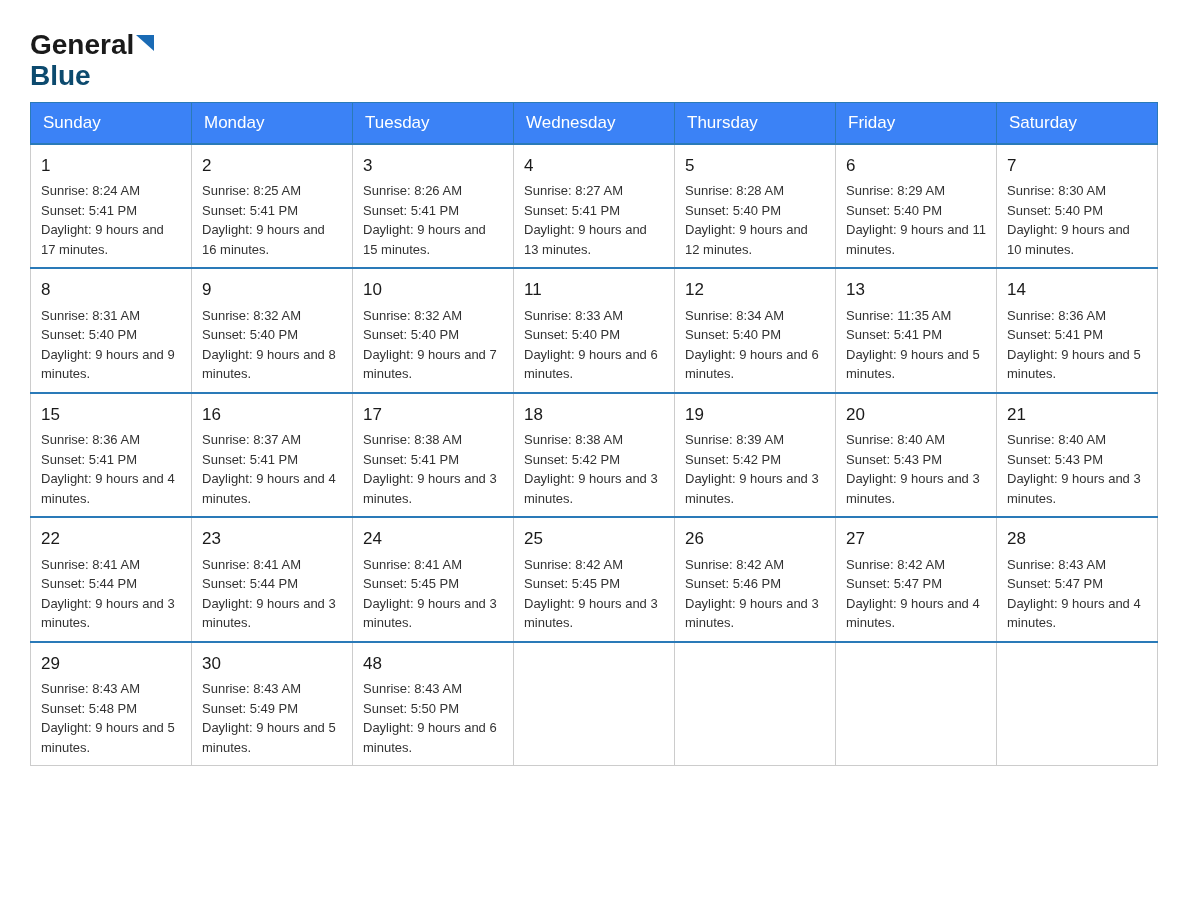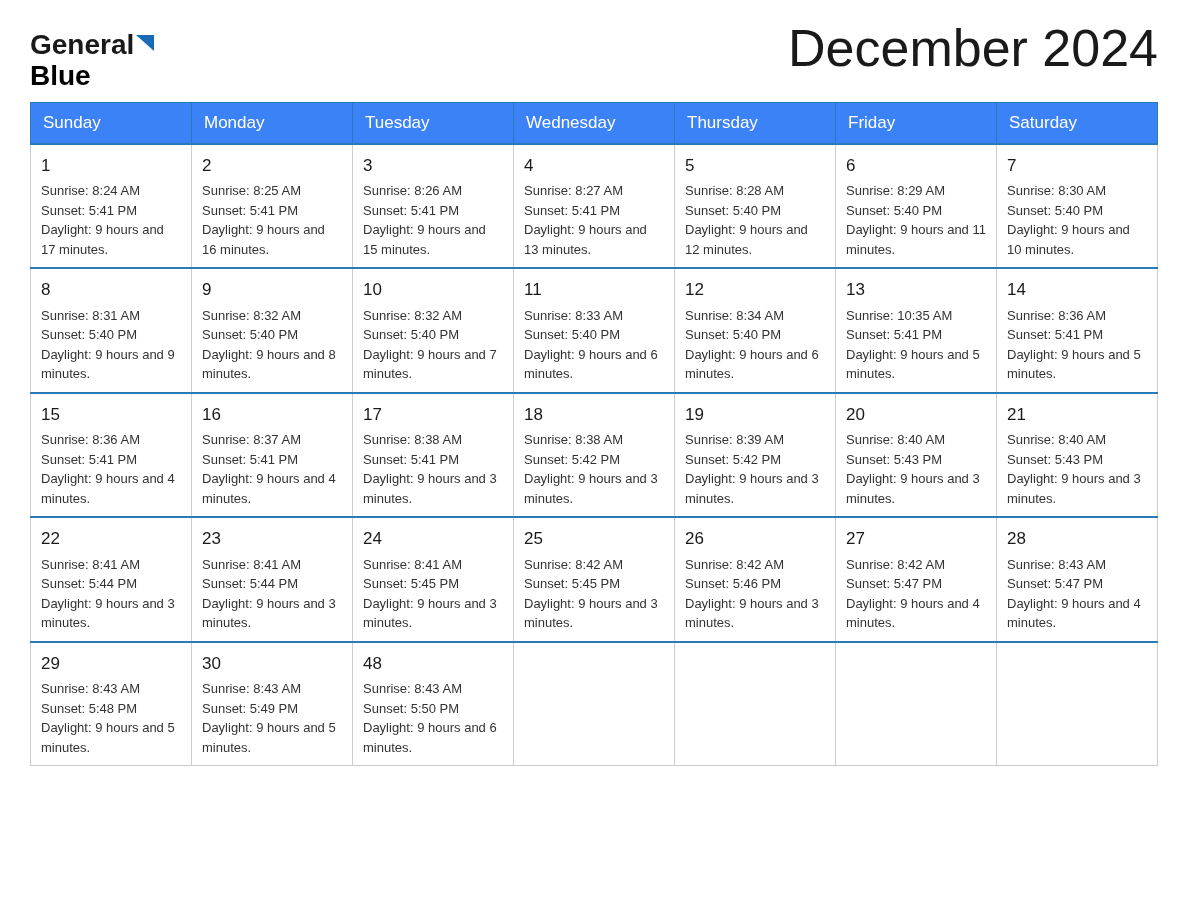--- a/index.html
+++ b/index.html
@@ -22,21 +22,21 @@
       margin-top: 10px;
     }
     .logo-text-general {
       font-size: 28px;
       font-weight: bold;
       color: #1a1a1a;
     }
     .logo-text-blue {
       font-size: 28px;
       font-weight: bold;
-      color: #000000;
+      color: #0c4a6e;
     }
     .logo-arrow {
       width: 0;
       height: 0;
       border-top: 16px solid #1a6bb5;
       border-left: 18px solid transparent;
       margin-left: 2px;
       margin-top: -4px;
       display: inline-block;
     }
@@ -98,21 +98,20 @@
   <div class="logo">
     <div style="display:flex; flex-direction:column; line-height:1.1;">
       <div style="display:flex; align-items:center;text-align:center;">
         <span class="logo-text-general">General</span>
         <span class="logo-arrow"></span>
       </div>
       <span class="logo-text-blue">Blue</span>
     </div>
   </div>
   <div class="title-section">
-    <div class="month-title">December 2024</div>
   </div>
 </div>
 
 <table>
   <thead>
     <tr>
     <th>Sunday</th>
         <th>Monday</th>
         <th>Tuesday</th>
         <th>Wednesday</th>
@@ -130,21 +129,21 @@
         <td><span class="day-num">5</span><span>Sunrise: 8:28 AM</span><br><span>Sunset: 5:40 PM</span><br><span>Daylight: 9 hours and 12 minutes.</span></td>
         <td><span class="day-num">6</span><span>Sunrise: 8:29 AM</span><br><span>Sunset: 5:40 PM</span><br><span>Daylight: 9 hours and 11 minutes.</span></td>
         <td><span class="day-num">7</span><span>Sunrise: 8:30 AM</span><br><span>Sunset: 5:40 PM</span><br><span>Daylight: 9 hours and 10 minutes.</span></td>
       </tr>
       <tr class="week-row">
         <td><span class="day-num">8</span><span>Sunrise: 8:31 AM</span><br><span>Sunset: 5:40 PM</span><br><span>Daylight: 9 hours and 9 minutes.</span></td>
         <td><span class="day-num">9</span><span>Sunrise: 8:32 AM</span><br><span>Sunset: 5:40 PM</span><br><span>Daylight: 9 hours and 8 minutes.</span></td>
         <td><span class="day-num">10</span><span>Sunrise: 8:32 AM</span><br><span>Sunset: 5:40 PM</span><br><span>Daylight: 9 hours and 7 minutes.</span></td>
         <td><span class="day-num">11</span><span>Sunrise: 8:33 AM</span><br><span>Sunset: 5:40 PM</span><br><span>Daylight: 9 hours and 6 minutes.</span></td>
         <td><span class="day-num">12</span><span>Sunrise: 8:34 AM</span><br><span>Sunset: 5:40 PM</span><br><span>Daylight: 9 hours and 6 minutes.</span></td>
-        <td><span class="day-num">13</span><span>Sunrise: 10:35 AM</span><br><span>Sunset: 5:41 PM</span><br><span>Daylight: 9 hours and 5 minutes.</span></td>
+        <td><span class="day-num">13</span><span>Sunrise: 11:35 AM</span><br><span>Sunset: 5:41 PM</span><br><span>Daylight: 9 hours and 5 minutes.</span></td>
         <td><span class="day-num">14</span><span>Sunrise: 8:36 AM</span><br><span>Sunset: 5:41 PM</span><br><span>Daylight: 9 hours and 5 minutes.</span></td>
       </tr>
       <tr class="week-row">
         <td><span class="day-num">15</span><span>Sunrise: 8:36 AM</span><br><span>Sunset: 5:41 PM</span><br><span>Daylight: 9 hours and 4 minutes.</span></td>
         <td><span class="day-num">16</span><span>Sunrise: 8:37 AM</span><br><span>Sunset: 5:41 PM</span><br><span>Daylight: 9 hours and 4 minutes.</span></td>
         <td><span class="day-num">17</span><span>Sunrise: 8:38 AM</span><br><span>Sunset: 5:41 PM</span><br><span>Daylight: 9 hours and 3 minutes.</span></td>
         <td><span class="day-num">18</span><span>Sunrise: 8:38 AM</span><br><span>Sunset: 5:42 PM</span><br><span>Daylight: 9 hours and 3 minutes.</span></td>
         <td><span class="day-num">19</span><span>Sunrise: 8:39 AM</span><br><span>Sunset: 5:42 PM</span><br><span>Daylight: 9 hours and 3 minutes.</span></td>
         <td><span class="day-num">20</span><span>Sunrise: 8:40 AM</span><br><span>Sunset: 5:43 PM</span><br><span>Daylight: 9 hours and 3 minutes.</span></td>
         <td><span class="day-num">21</span><span>Sunrise: 8:40 AM</span><br><span>Sunset: 5:43 PM</span><br><span>Daylight: 9 hours and 3 minutes.</span></td>

